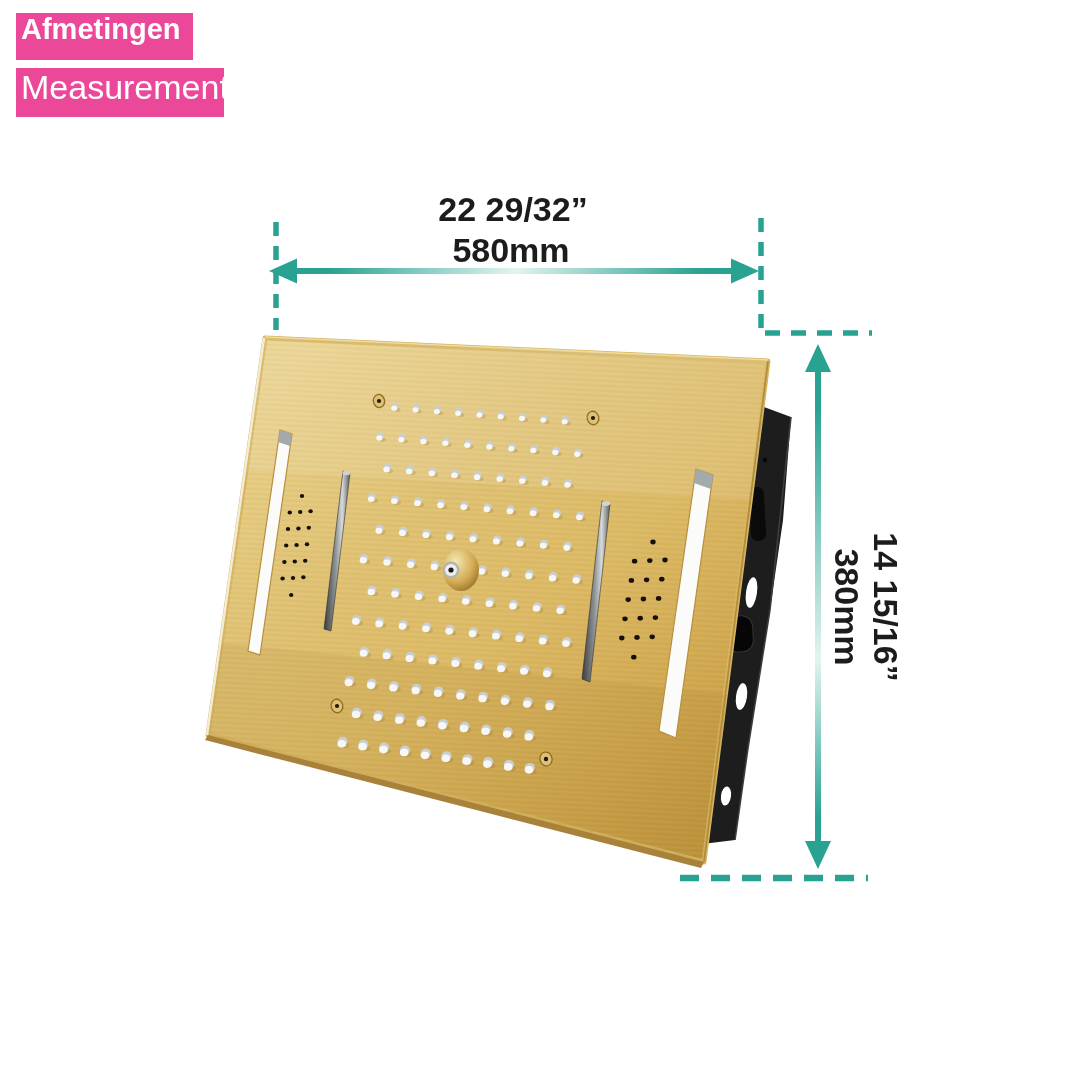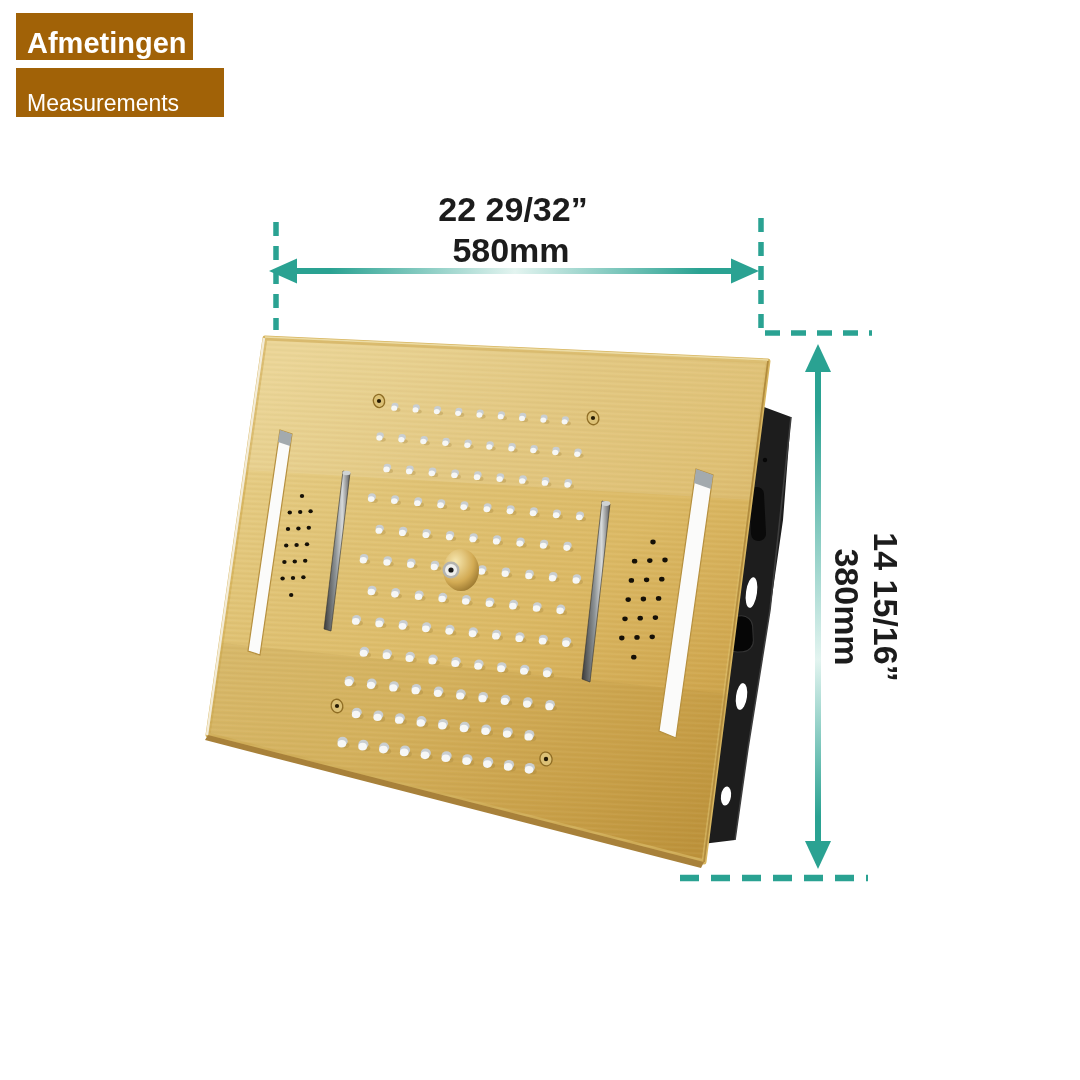--- a/index.html
+++ b/index.html
@@ -1,25 +1,25 @@
 <!DOCTYPE html>
 <html><head>
 <meta charset="utf-8">
 <style>
   html,body{margin:0;padding:0;background:#ffffff;}
   .canvas{
     position:relative;width:1080px;height:1080px;background:#ffffff;overflow:hidden;
     font-family:"Liberation Sans","DejaVu Sans",sans-serif;
   }
   .label-box{
-    position:absolute;background:#a16207;color:#ffffff;display:flex;align-items:flex-end;
-    box-sizing:border-box;padding-left:11px;padding-right:8px;
+    position:absolute;background:#ec4899;color:#ffffff;display:flex;align-items:flex-start;
+    box-sizing:border-box;padding-left:5px;padding-right:8px;
   }
   .label-box.nl{left:16px;top:13px;width:177px;height:47px;font-size:29px;font-weight:700;}
-  .label-box.en{left:16px;top:68px;width:208px;height:49px;font-size:23px;font-weight:400;}
+  .label-box.en{left:16px;top:68px;width:208px;height:49px;font-size:34px;font-weight:400;}
   svg text{font-family:"Liberation Sans","DejaVu Sans",sans-serif;}
   .dim-text{font-size:34px;font-weight:700;fill:#1c1c1c;}
 </style>
 </head>
 <body>
 
 <div class="canvas">
 
   <div class="label-box nl">
     <span>Afmetingen</span>

